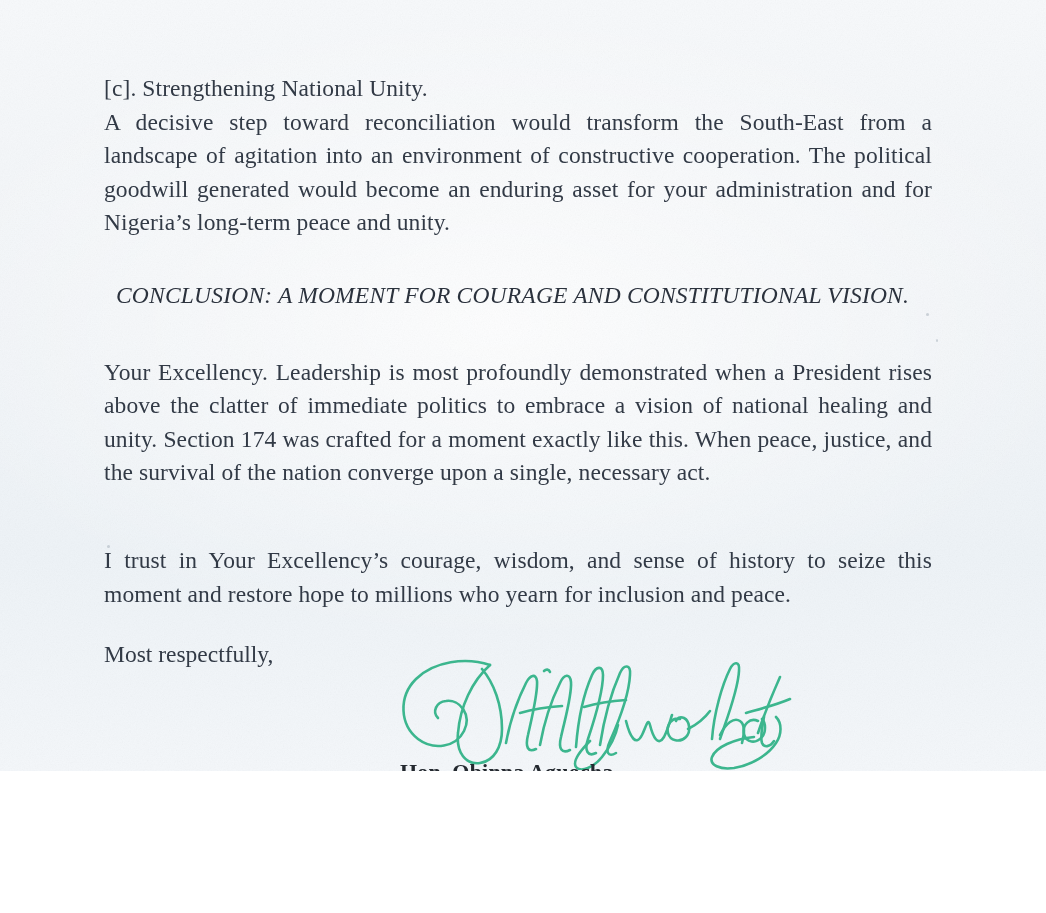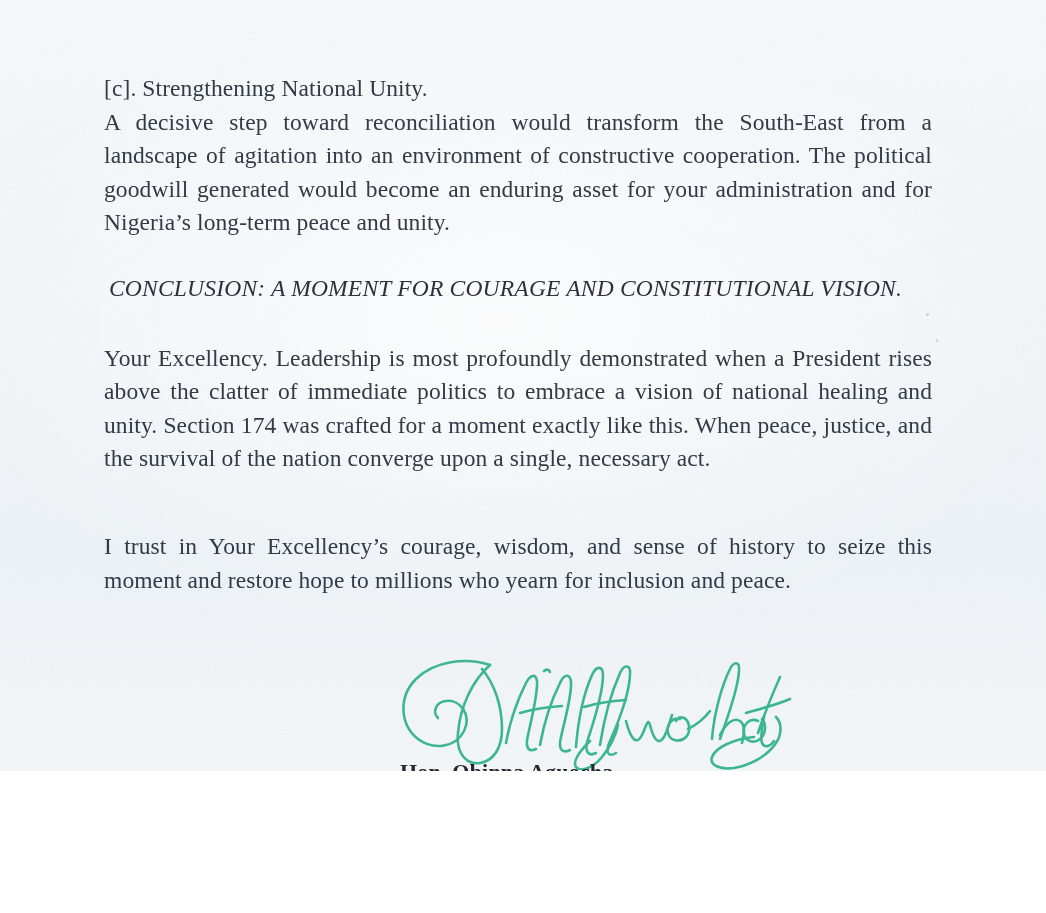--- a/index.html
+++ b/index.html
@@ -51,21 +51,21 @@
   }
   .para:last-child { text-align: left; }
   .spacer-md { height: 27px; }
   .spacer-lg { height: 31px; }
 
   .heading-italic {
     font-size: 23.5px;
     line-height: 33.6px;
     font-style: italic;
     color: #2b323d;
-    margin: 5px;
+    margin: 12px;
     letter-spacing: 0.2px;
     white-space: nowrap;
   }
 
   .closing {
     font-size: 23.5px;
     line-height: 33.6px;
     margin: 0;
     color: #323a46;
   }
@@ -163,20 +163,21 @@
 
     <div class="spacer-md"></div>
 
 
     <div class="spacer-md"></div>
 
     <p class="para">I trust in Your Excellency’s courage, wisdom, and sense of history to seize this moment and restore hope to millions who yearn for inclusion and peace.</p>
 
     <div class="spacer-md"></div>
 
+    <p class="closing">Most respectfully,</p>
 
   </div>
 
   <div id="sig-block">
 
     <svg id="signature-ink" viewBox="0 0 410 115" xmlns="http://www.w3.org/2000/svg" aria-hidden="true">
       <g fill="none" stroke="#3cb68e" stroke-width="2.6" stroke-linecap="round" stroke-linejoin="round">
 
         <path d="M96,10 C72,2 40,6 22,24 C4,42 6,70 24,84 C40,96 62,92 70,76 C78,60 66,44 52,46 C42,47 38,57 44,63"></path>
         <path d="M96,10 C78,26 66,52 64,78 C62,98 72,110 86,108 C100,106 108,92 108,74 C108,50 100,28 88,14"></path>

